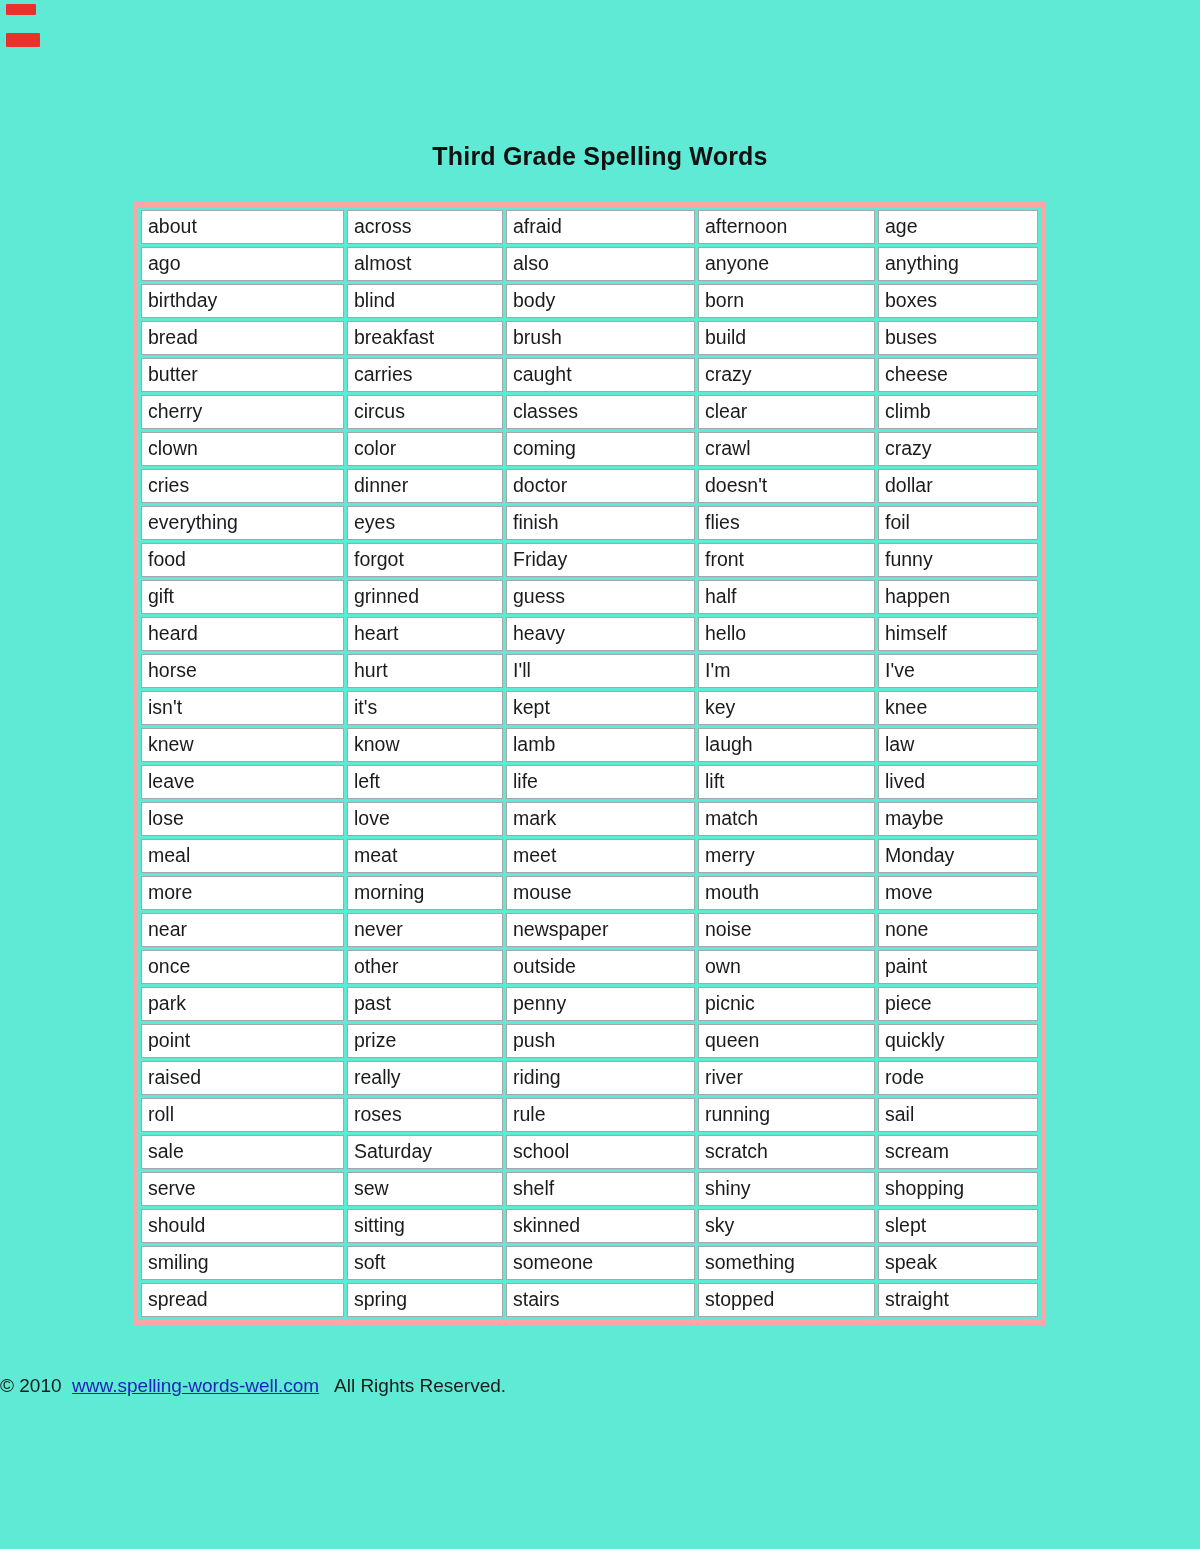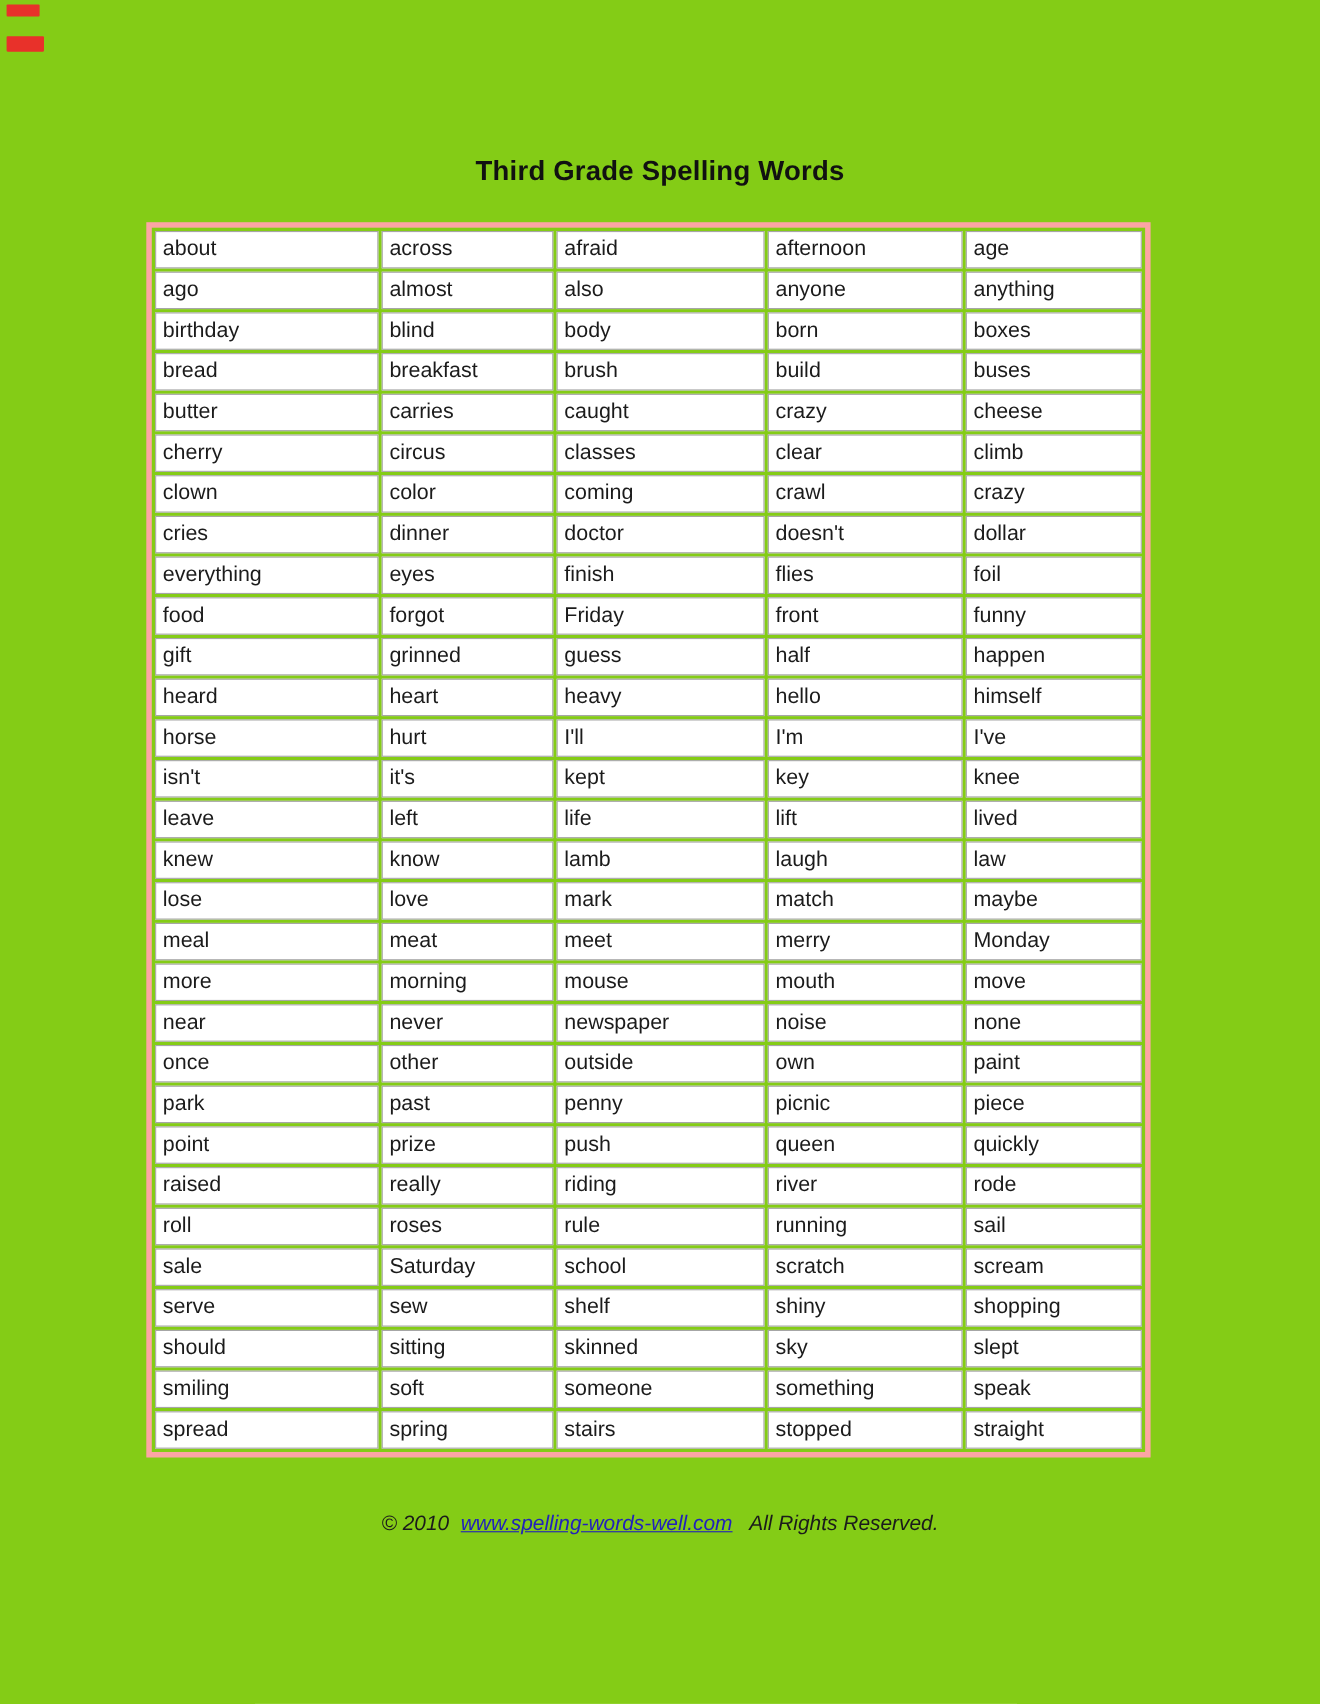--- a/index.html
+++ b/index.html
@@ -4,21 +4,21 @@
 <style>
   html, body {
     margin: 0;
     padding: 0;
     background: #ffffff;
   }
   .page {
     position: relative;
     width: 1200px;
     height: 1549px;
-    background: #84cc16;
+    background: #5eead4;
     font-family: "Liberation Sans", sans-serif;
     color: #1b1b1b;
     overflow: hidden;
   }
   .pen-marks {
     position: absolute;
     top: 4px;
     left: 6px;
   }
   .mark {
@@ -64,24 +64,23 @@
     background: #ffffff;
   }
   col.c1 { width: 203px; }
   col.c2 { width: 156px; }
   col.c3 { width: 189px; }
   col.c4 { width: 177px; }
   col.c5 { width: 160px; }
   .footer {
     margin: 0;
     padding-top: 50px;
-    text-align: center;
+    text-align: left;
     font-size: 19px;
     color: #1b1b1b;
-    font-style: italic;
   }
   .footer .sep { white-space: pre; }
   .footer a {
     color: #2222bb;
     text-decoration: underline;
   }
 </style>
 </head>
 <body>
 
@@ -195,34 +194,34 @@
           <td>I've</td>
         </tr>
         <tr>
           <td>isn't</td>
           <td>it's</td>
           <td>kept</td>
           <td>key</td>
           <td>knee</td>
         </tr>
         <tr>
+          <td>knew</td>
+          <td>know</td>
+          <td>lamb</td>
+          <td>laugh</td>
+          <td>law</td>
+        </tr>
+        <tr>
           <td>leave</td>
           <td>left</td>
           <td>life</td>
           <td>lift</td>
           <td>lived</td>
         </tr>
         <tr>
-          <td>knew</td>
-          <td>know</td>
-          <td>lamb</td>
-          <td>laugh</td>
-          <td>law</td>
-        </tr>
-        <tr>
           <td>lose</td>
           <td>love</td>
           <td>mark</td>
           <td>match</td>
           <td>maybe</td>
         </tr>
         <tr>
           <td>meal</td>
           <td>meat</td>
           <td>meet</td>

